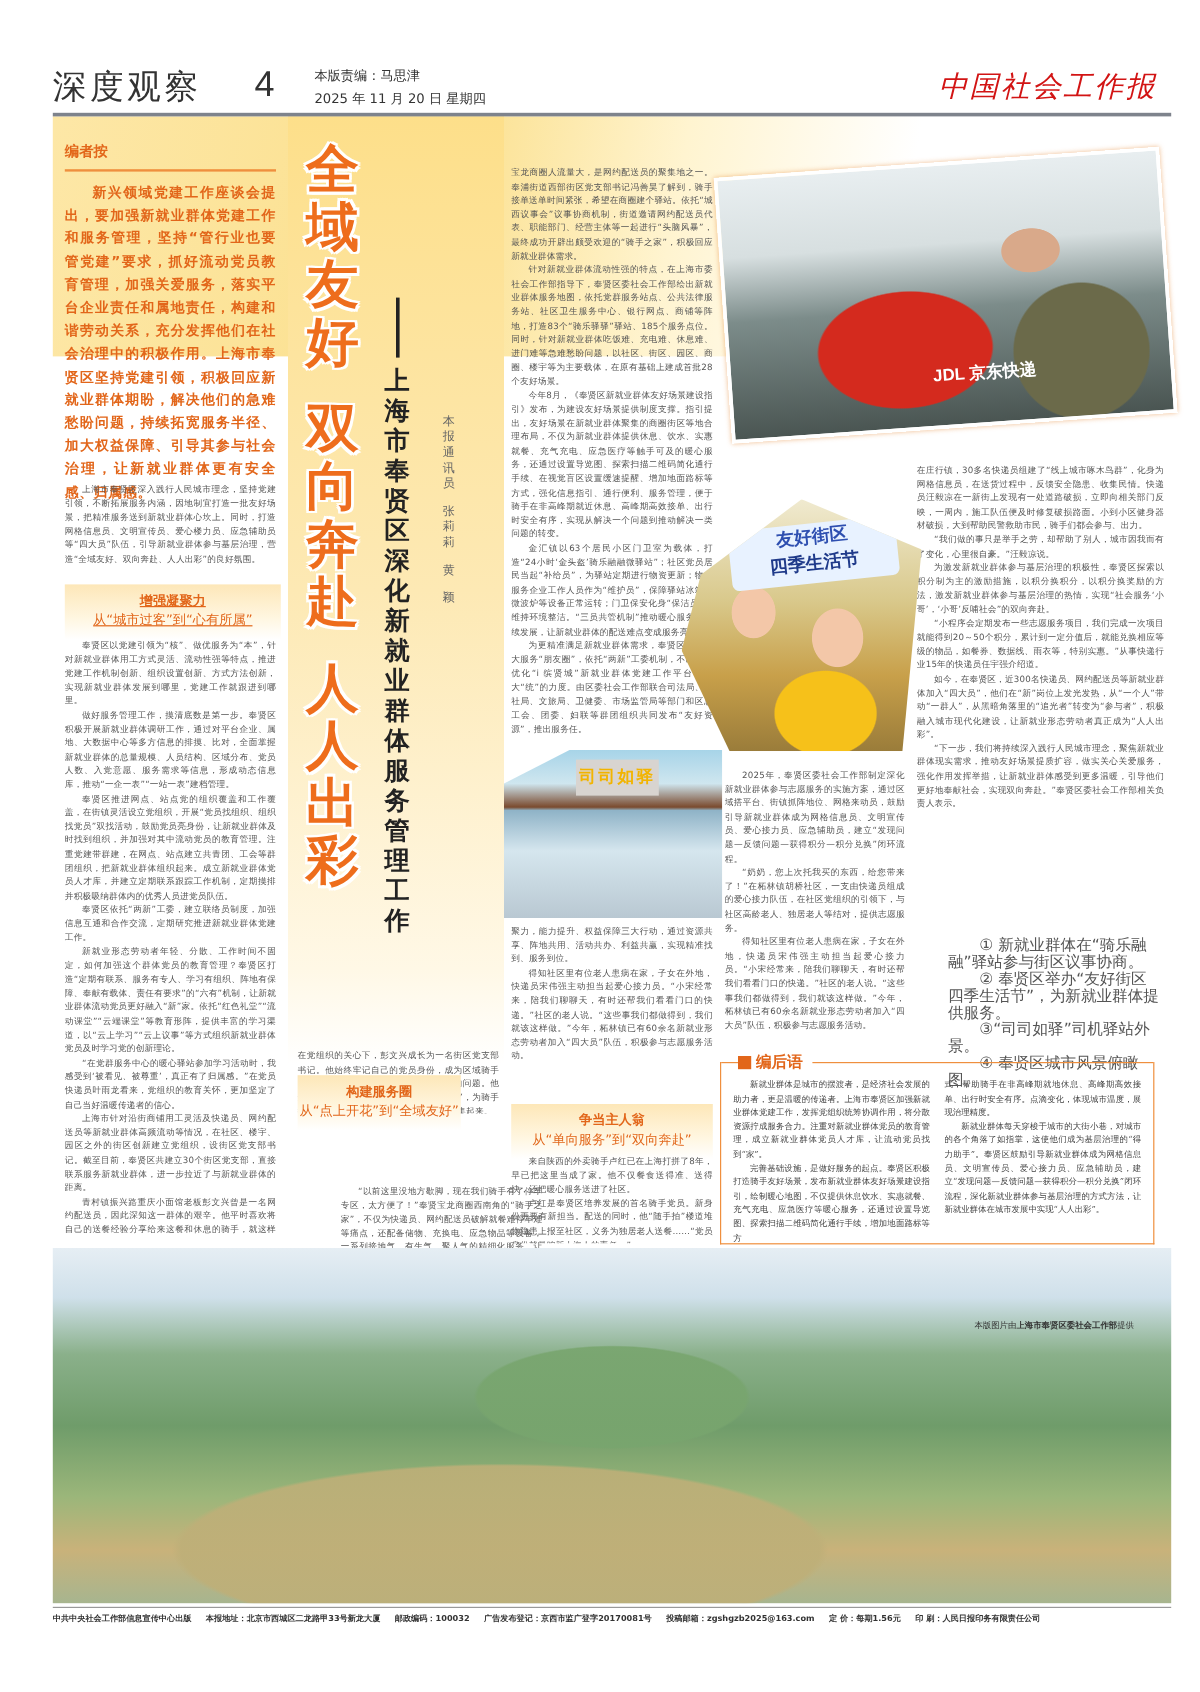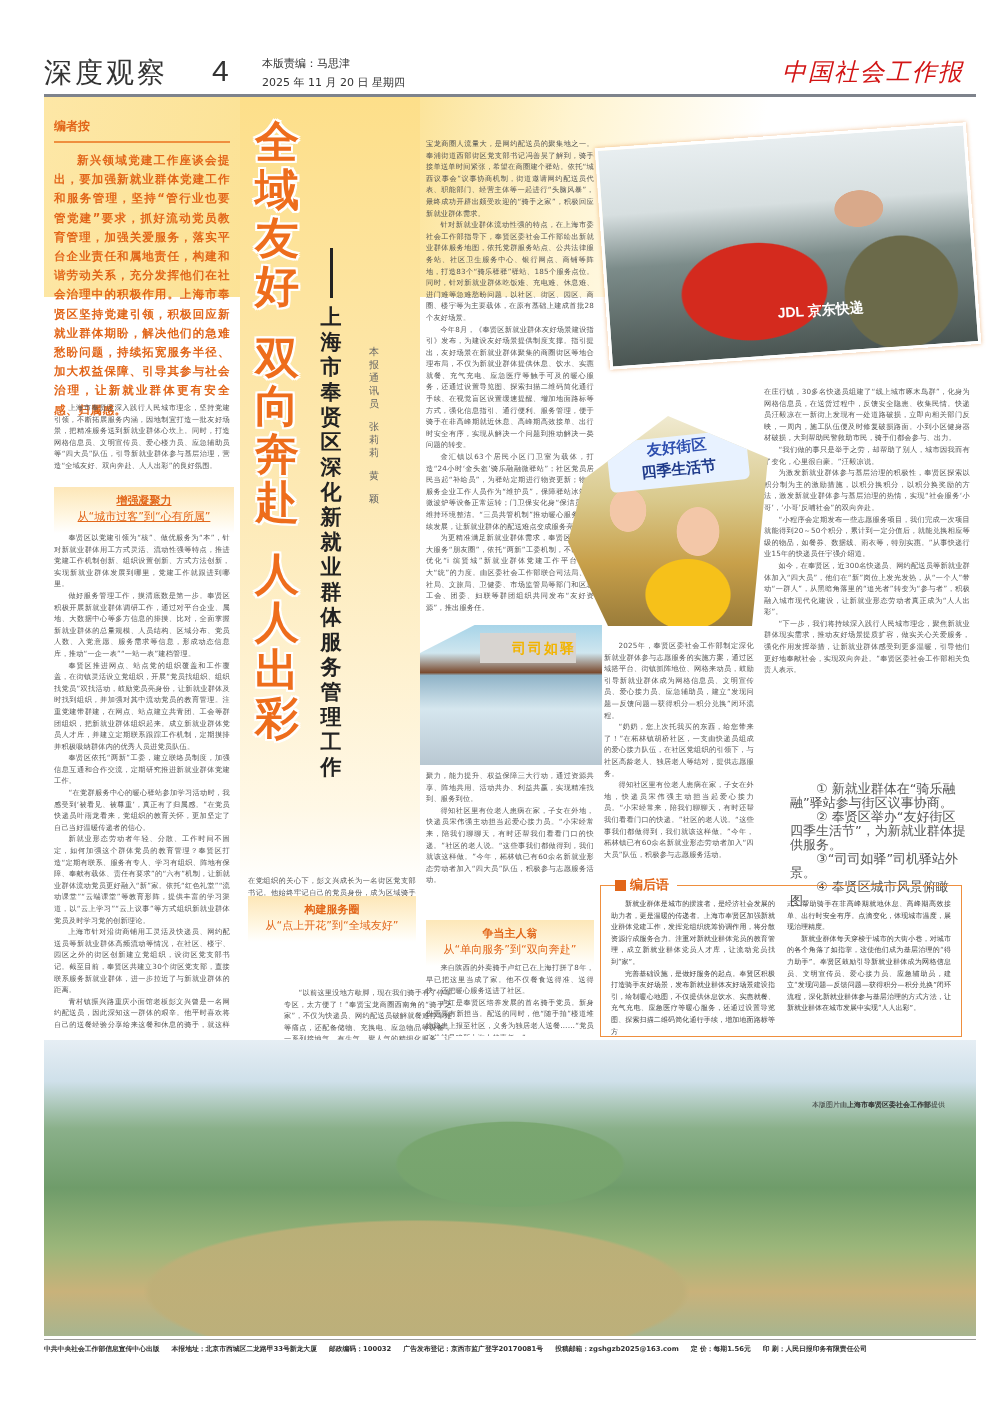--- a/index.html
+++ b/index.html
@@ -58,21 +58,21 @@
   .photo-festival { left: 568px; top: 416px; width: 200px; height: 210px; clip-path: polygon(8% 30%, 50% 0, 100% 20%, 92% 100%, 20% 100%, 0 60%);
     background:
       radial-gradient(ellipse 30px 35px at 30% 45%, #f3c7a8 0 60%, transparent 62%),
       radial-gradient(ellipse 35px 40px at 65% 55%, #f3c7a8 0 60%, transparent 62%),
       radial-gradient(ellipse 60px 50px at 60% 85%, #f6c11a 0 70%, transparent 72%),
       linear-gradient(180deg, #f0ead0 0%, #d9c98c 40%, #c8a04a 70%, #9a7c3a 100%); }
   .photo-festival .sign { position: absolute; left: 40px; top: 20px; width: 140px; height: 50px; background: #e8f2ff; border-radius: 6px; text-align: center; font-weight: bold; color: #2e4fb0; font-size: 15px; line-height: 22px; transform: rotate(-6deg); }
   .photo-festival .sign .s2 { color: #1f3a8a; }
   .photo-station { left: 420px; top: 625px; width: 182px; height: 140px; clip-path: polygon(0 20%, 30% 0, 100% 0, 100% 100%, 0 100%);
     background: linear-gradient(180deg, #a7d4e8 0%, #cfe6ef 20%, #7a4a2e 34%, #8fb3c7 36%, #d5e6ee 60%, #b9c8d2 100%); }
-  .photo-station .sign { position: absolute; left: 60px; top: 8px; width: 96px; height: 30px; background: #d8d4d0; color: #f2b400; font-weight: bold; font-size: 14px; text-align: right; line-height: 30px; letter-spacing: 2px; }
+  .photo-station .sign { position: absolute; left: 60px; top: 8px; width: 69px; height: 30px; background: #d8d4d0; color: #f2b400; font-weight: bold; font-size: 14px; text-align: center; line-height: 30px; letter-spacing: 2px; }
   .aerial { position: absolute; left: 44px; top: 1040px; width: 932px; height: 296px;
     background:
       radial-gradient(ellipse 160px 60px at 50% 42%, rgba(120,165,110,0.9) 0 70%, transparent 72%),
       radial-gradient(ellipse 380px 100px at 40% 85%, rgba(190,175,120,0.9) 0 70%, transparent 72%),
       linear-gradient(180deg, #e6eef4 0%, #cfe0ea 14%, #8ab08a 30%, #6f9c6a 50%, #9bb67a 70%, #c9b27a 85%, #a7b58f 100%); }
   .photo-credit { position: absolute; left: 812px; top: 1100px; font-size: 7px; color: #333; }
   .photo-credit b { font-weight: bold; }
 
   
   .captions { position: absolute; left: 790px; top: 782px; width: 176px; font-size: 13px; line-height: 14px; color: #555; }
@@ -121,22 +121,22 @@
 <div class="subhead" style="left:54px; top:487px; width:180px;text-decoration:underline;">
   <div class="sh1">增强凝聚力</div>
   <div>从“城市过客”到“心有所属”</div>
 </div>
 
 <div class="col" style="left:54px; top:532px; width:176px; height:500px; overflow:hidden;">
   <p>奉贤区以党建引领为“核”、做优服务为“本”，针对新就业群体用工方式灵活、流动性强等特点，推进党建工作机制创新、组织设置创新、方式方法创新，实现新就业群体发展到哪里，党建工作就跟进到哪里。</p>
   <p>做好服务管理工作，摸清底数是第一步。奉贤区积极开展新就业群体调研工作，通过对平台企业、属地、大数据中心等多方信息的排摸、比对，全面掌握新就业群体的总量规模、人员结构、区域分布、党员人数、入党意愿、服务需求等信息，形成动态信息库，推动“一企一表”“一站一表”建档管理。</p>
   <p>奉贤区推进网点、站点党的组织覆盖和工作覆盖，在街镇灵活设立党组织，开展“党员找组织、组织找党员”双找活动，鼓励党员亮身份，让新就业群体及时找到组织，并加强对其中流动党员的教育管理。注重党建带群建，在网点、站点建立共青团、工会等群团组织，把新就业群体组织起来。成立新就业群体党员人才库，并建立定期联系跟踪工作机制，定期摸排并积极吸纳群体内的优秀人员进党员队伍。</p>
   <p>奉贤区依托“两新”工委，建立联络员制度，加强信息互通和合作交流，定期研究推进新就业群体党建工作。</p>
+  <p>新就业形态劳动者年轻、分散、工作时间不固定，如何加强这个群体党员的教育管理？奉贤区打造“定期有联系、服务有专人、学习有组织、阵地有保障、奉献有载体、责任有要求”的“六有”机制，让新就业群体流动党员更好融入“新”家。依托“红色礼堂”“流动课堂”“云端课堂”等教育形阵，提供丰富的学习渠道，以“云上学习”“云上议事”等方式组织新就业群体党员及时学习党的创新理论。</p>
   <p>“在党群服务中心的暖心驿站参加学习活动时，我感受到‘被看见、被尊重’，真正有了归属感。”在党员快递员叶雨龙看来，党组织的教育关怀，更加坚定了自己当好温暖传递者的信心。</p>
-  <p>新就业形态劳动者年轻、分散、工作时间不固定，如何加强这个群体党员的教育管理？奉贤区打造“定期有联系、服务有专人、学习有组织、阵地有保障、奉献有载体、责任有要求”的“六有”机制，让新就业群体流动党员更好融入“新”家。依托“红色礼堂”“流动课堂”“云端课堂”等教育形阵，提供丰富的学习渠道，以“云上学习”“云上议事”等方式组织新就业群体党员及时学习党的创新理论。</p>
   <p>上海市针对沿街商铺用工灵活及快递员、网约配送员等新就业群体高频流动等情况，在社区、楼宇、园区之外的街区创新建立党组织，设街区党支部书记。截至目前，奉贤区共建立30个街区党支部，直接联系服务新就业群体，进一步拉近了与新就业群体的距离。</p>
   <p>青村镇振兴路重庆小面馆老板彭文兴曾是一名网约配送员，因此深知这一群体的艰辛。他平时喜欢将自己的送餐经验分享给来这餐和休息的骑手，就这样慢慢与他们结下了深厚友谊。</p>
 </div>
 
 <div class="headline">
   <span class="ch">全</span>
   <span class="ch">域</span>
   <span class="ch">友</span>
   <span class="ch">好</span>
   <span class="gap"></span>
@@ -186,21 +186,21 @@
     <span class="ch">莉</span>
   <span class="gap"></span>
   <span class="ch">黄</span>
   <span class="gap"></span>
   <span class="ch">颖</span>
 </div>
 
 <div class="col" style="left:248px; top:876px; width:168px; height:52px; overflow:hidden;font-family:Liberation Mono, monospace;">
   <p style="text-indent:0">在党组织的关心下，彭文兴成长为一名街区党支部书记。他始终牢记自己的党员身份，成为区域骑手的联络员和疏困人，帮助他们解决遇到的问题。他还积极推动20名爱心商户推出“小哥套餐”，为骑手提供实惠专属套餐，将更多新就业群体聚集起来。</p>
 </div>
-<div class="subhead" style="left:248px; top:896px; width:168px;">
+<div class="subhead" style="left:248px; top:896px; width:136px;">
   <div class="sh1">构建服务圈</div>
   <div>从“点上开花”到“全域友好”</div>
 </div>
 <div class="col" style="left:248px; top:987px; width:168px; height:94px; overflow:hidden;margin-left:36px;">
   <p>“以前这里没地方歇脚，现在我们骑手有了停车专区，太方便了！”奉贤宝龙商圈西南角的“骑手之家”，不仅为快递员、网约配送员破解就餐难停车难等痛点，还配备储物、充换电、应急物品等设备，一系列接地气、有生气、聚人气的精细化服务，让这里成为新就业群体热衷“打卡”的暖心港湾。</p>
   <p>宝龙商圈人流量大，是网约配送员的聚集地之一。奉浦街道西部街区党支部书记冯善昊了解到，骑手接单送单时间紧张，希望在商圈建个驿站。依托“城西议事会”议事协商机制，街道邀请网约配送员代表、职能部门、经营主体等一起进行“头脑风暴”，最终成功开辟出颇受欢迎的“骑手之家”，积极回应新就业群体需求。</p>
 </div>
 
 <div class="col" style="left:426px; top:138px; width:168px; height:478px; overflow:hidden;">
   <p style="text-indent:0">宝龙商圈人流量大，是网约配送员的聚集地之一。奉浦街道西部街区党支部书记冯善昊了解到，骑手接单送单时间紧张，希望在商圈建个驿站。依托“城西议事会”议事协商机制，街道邀请网约配送员代表、职能部门、经营主体等一起进行“头脑风暴”，最终成功开辟出颇受欢迎的“骑手之家”，积极回应新就业群体需求。</p>

